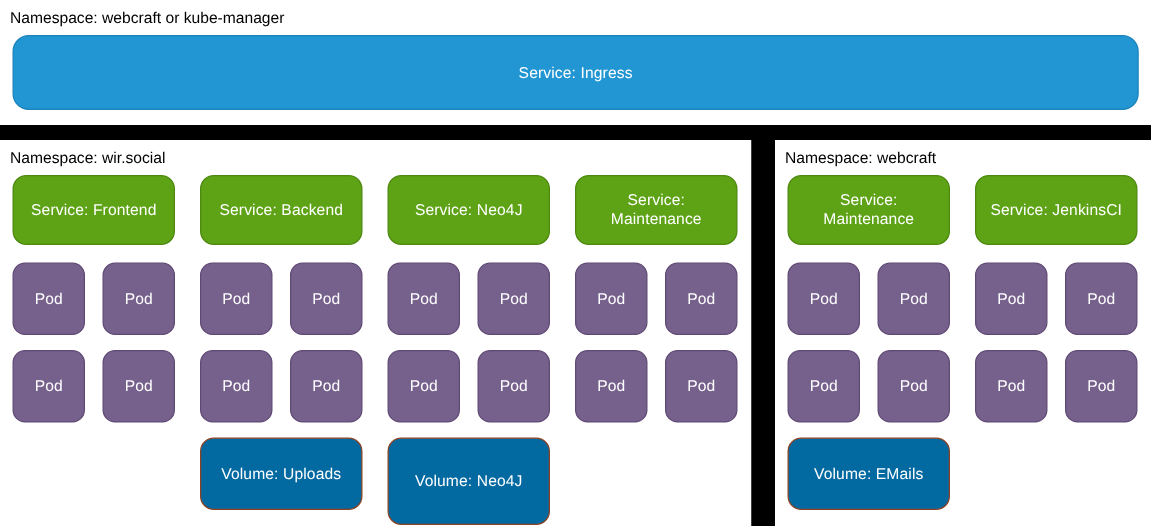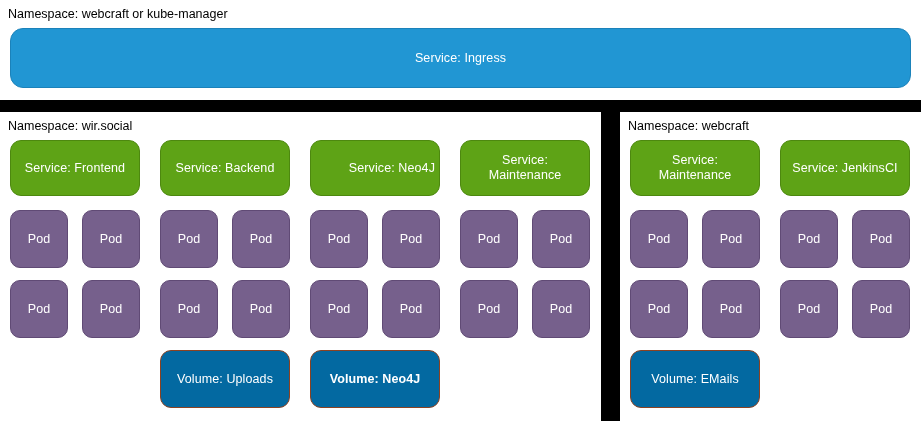--- a/index.html
+++ b/index.html
@@ -123,36 +123,36 @@
     <div class="node pod" style="left:160px; top:168px; width:58px; height:58px;">
       <span>Pod</span>
     </div>
     <div class="node pod" style="left:232px; top:168px; width:58px; height:58px;">
       <span>Pod</span>
     </div>
     <div class="node vol" style="left:160px; top:238px; width:130px; height:58px;">
       <span>Volume: Uploads</span>
     </div>
 
-    <div class="node svc" style="left:310px; top:28px; width:130px; height:56px;justify-content:flex-end;">
+    <div class="node svc" style="left:310px; top:28px; width:130px; height:56px;">
       <span>Service: Neo4J</span>
     </div>
     <div class="node pod" style="left:310px; top:98px; width:58px; height:58px;">
       <span>Pod</span>
     </div>
     <div class="node pod" style="left:382px; top:98px; width:58px; height:58px;">
       <span>Pod</span>
     </div>
     <div class="node pod" style="left:310px; top:168px; width:58px; height:58px;">
       <span>Pod</span>
     </div>
     <div class="node pod" style="left:382px; top:168px; width:58px; height:58px;">
       <span>Pod</span>
     </div>
-    <div class="node vol" style="left:310px; top:238px; width:130px; height:58px;font-weight:bold;">
+    <div class="node vol" style="left:310px; top:238px; width:130px; height:70px;">
       <span>Volume: Neo4J</span>
     </div>
 
     <div class="node svc" style="left:460px; top:28px; width:130px; height:56px;">
       <span>Service: Maintenance</span>
     </div>
     <div class="node pod" style="left:460px; top:98px; width:58px; height:58px;">
       <span>Pod</span>
     </div>
     <div class="node pod" style="left:532px; top:98px; width:58px; height:58px;">

